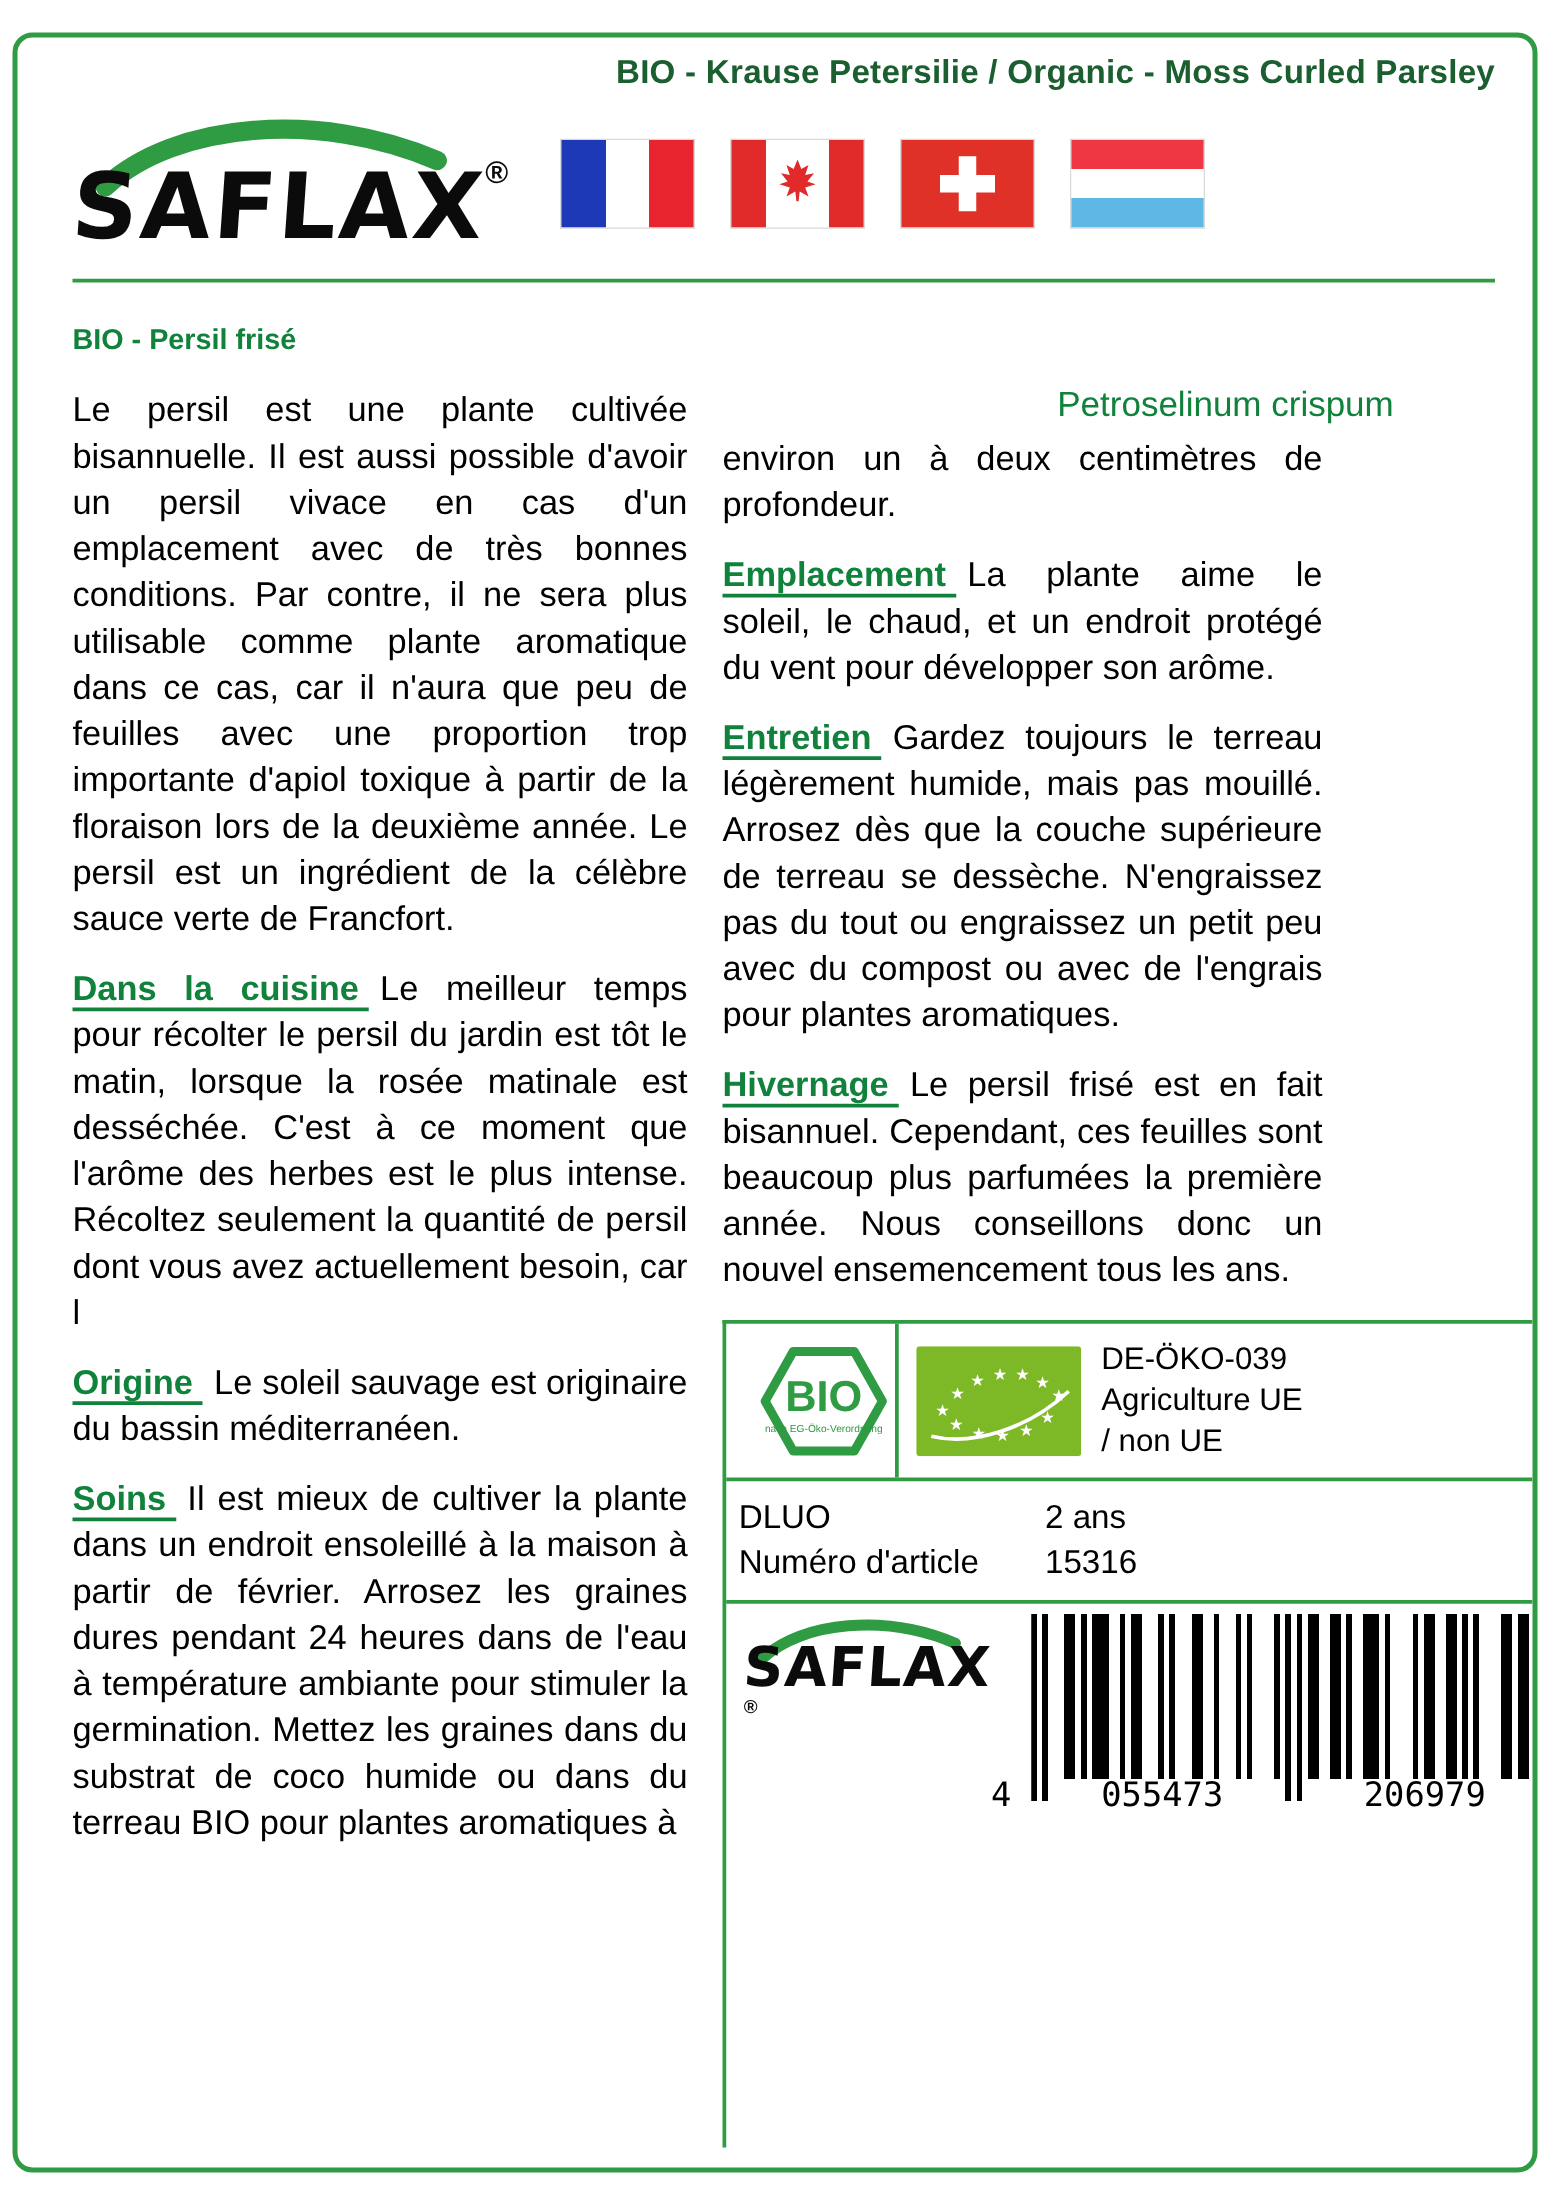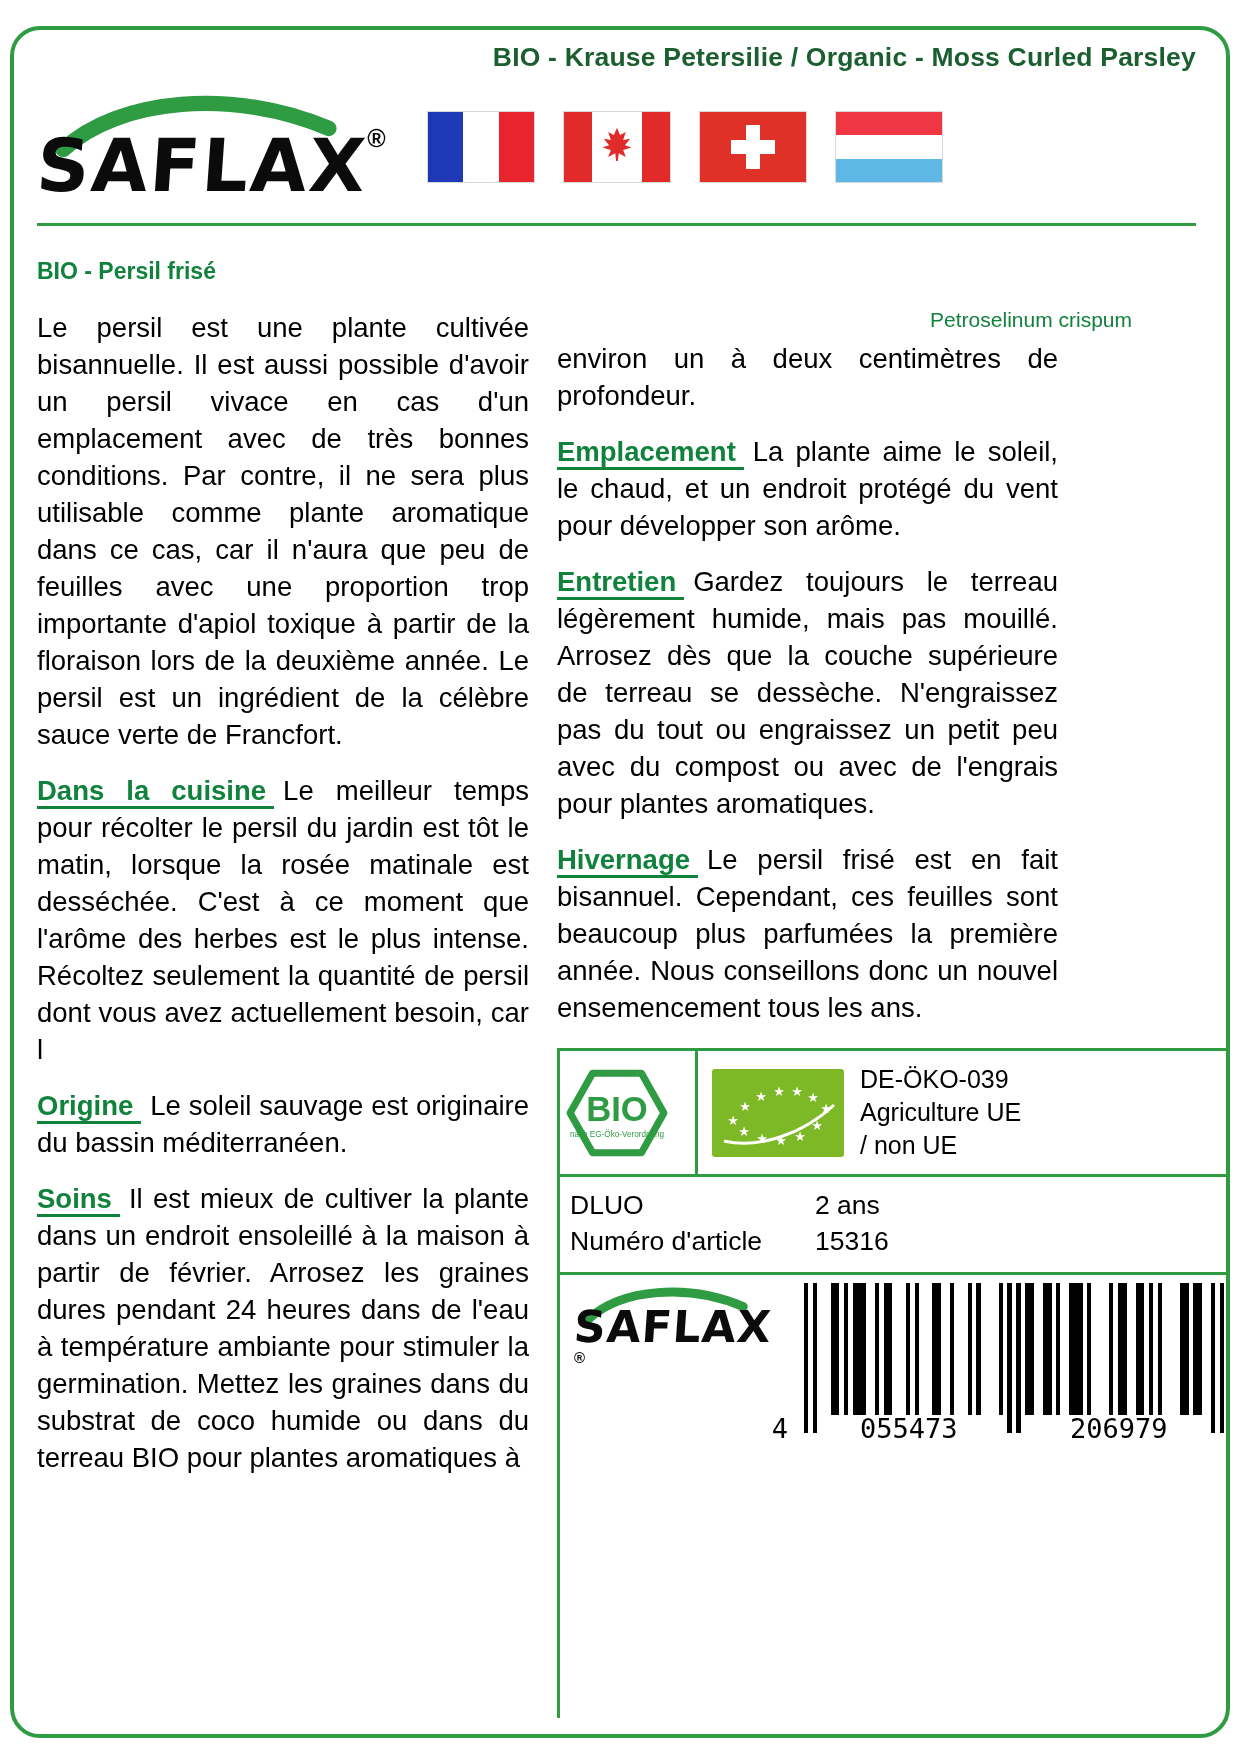--- a/index.html
+++ b/index.html
@@ -9,22 +9,22 @@
     --eu-green:#7DB826;
   }
   *{margin:0;padding:0;box-sizing:border-box;}
   html,body{background:#fff;}
   body{
     width:1238px;height:1750px;position:relative;overflow:hidden;
     font-family:"Liberation Sans",sans-serif;color:#000;
   }
   .frame{
     position:absolute;left:10px;right:8px;top:26px;bottom:12px;
-    border:4px solid var(--line-green);border-radius:30px;
-    padding:8px 30px 0 23px;overflow:hidden;
+    border:4px solid var(--line-green);border-radius:16px;
+    padding:8px 30px 0 44px;overflow:hidden;
   }
   
   .tagline{
     text-align:right;color:var(--dark-green);font-weight:bold;
     font-size:26.5px;padding-top:4px;letter-spacing:.2px;
   }
   .brand-row{display:flex;align-items:center;margin-top:8px;height:132px;}
   .logo{position:relative;padding-top:32px;}
   .logo-arc{position:absolute;top:-4px;left:14px;}
   .logo-text{
@@ -43,38 +43,38 @@
   }
   .flag-switzerland::before{width:14px;height:44px;}
   .flag-switzerland::after{width:44px;height:14px;}
   .flag-luxembourg{background:linear-gradient(180deg,#EE3743 33.4%,#fff 33.4% 66.6%,#5FB7E6 66.6%);}
   .header-rule{height:3px;background:var(--line-green);margin-top:10px;}
   
   .main{display:flex;gap:28px;margin-top:32px;min-height:1460px;align-items:stretch;}
   .col-left{flex:0 0 492px;width:492px;}
   .col-right{flex:1;min-width:0;display:flex;flex-direction:column;}
   .page-title{color:var(--green);font-size:23px;font-weight:bold;margin:0 0 24px;}
-  .latin{color:var(--green);font-size:21px;font-weight:normal;text-align:right;margin:50px 64px 8px 0;}
+  .latin{color:var(--green);font-size:28px;font-weight:normal;text-align:right;margin:50px 81px 8px 0;}
   .body-text{font-size:27.5px;line-height:37px;text-align:justify;}
   .col-right .body-text{padding-right:138px;}
   .section{margin-top:19px;}
   .run-head{
     color:var(--green);font-weight:bold;
     border-bottom:3px solid var(--green);padding-right:8px;margin-right:9px;
   }
   
   .certbox{
     margin-top:22px;margin-right:-30px;flex:1 0 auto;
     border-left:3px solid var(--line-green);border-top:3px solid var(--line-green);
     display:flex;flex-direction:column;
   }
   .cert-row1{display:flex;border-bottom:3px solid var(--line-green);}
   .cell-bio{
     flex:0 0 138px;border-right:3px solid var(--line-green);
-    display:flex;align-items:center;justify-content:flex-start;padding:12px 4px;
+    display:flex;align-items:center;justify-content:flex-end;padding:12px 4px;
   }
   .cell-eu{flex:1;display:flex;align-items:center;gap:16px;padding:12px 0 12px 14px;}
   .eco-text{font-size:25px;line-height:33px;}
   .cert-kv{border-bottom:3px solid var(--line-green);padding:8px 0 10px 10px;font-size:26.5px;}
   .kv{display:flex;margin:5px 0;}
   .kv .k{width:245px;flex:none;}
   .cert-bottom{flex:1;display:flex;align-items:flex-start;padding-top:8px;}
   .logo.small{padding-top:22px;margin-left:14px;}
   .logo.small .logo-arc{top:0;left:8px;}
   .logo.small .logo-text{font-size:44px;letter-spacing:1px;}

